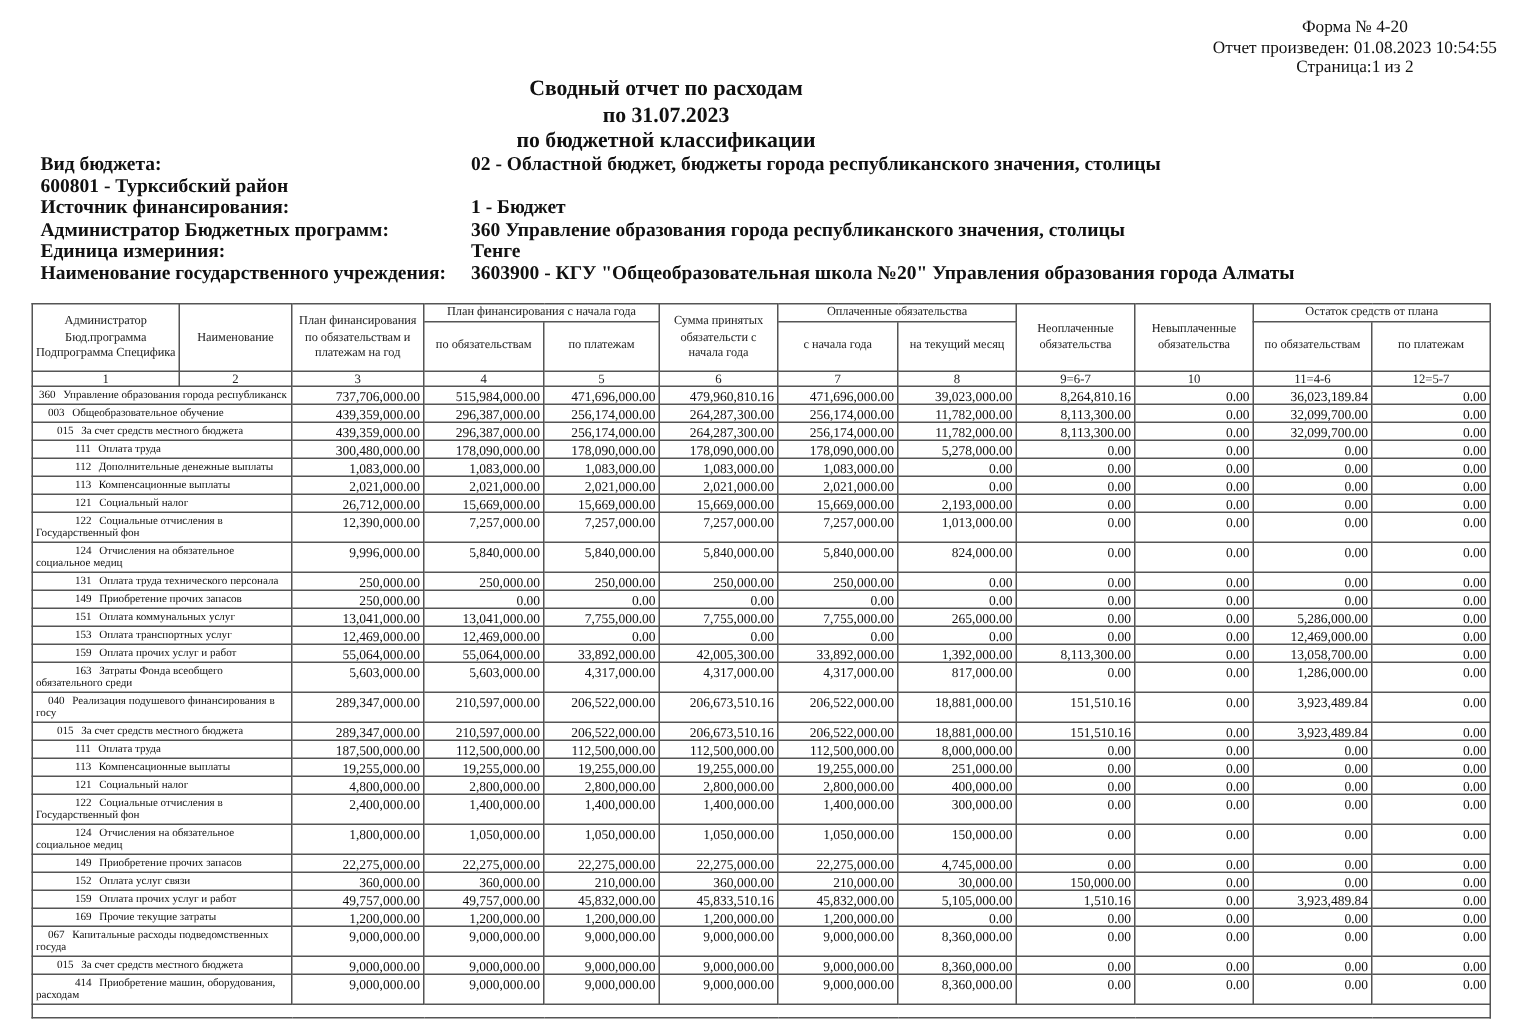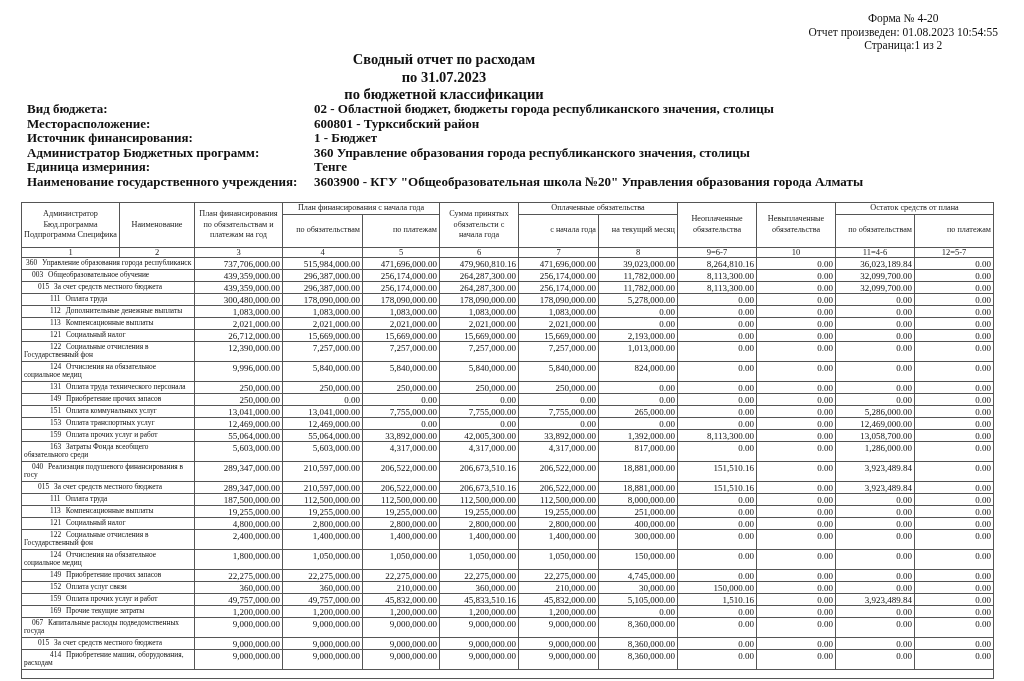--- a/index.html
+++ b/index.html
@@ -14,21 +14,21 @@
   .meta-row { display: flex; }
   .meta-label { width: 287px; }
   .meta-value { }
   table.report { position: absolute; left: 21px; top: 202px; border-collapse: collapse;
                  table-layout: fixed; font-size: 8.2px; }
   table.report th, table.report td { border: 1px solid #555; padding: 0 2px; overflow: hidden; }
   table.report th { font-weight: normal; text-align: center; line-height: 10.5px; color: #222; }
   table.report td.num { text-align: right; font-size: 9px; white-space: nowrap; vertical-align: top; padding-top: 1px; }
   table.report td.name { font-size: 7.4px; line-height: 8.6px; vertical-align: top; padding-top: 1px; white-space: normal; }
   tr.hdr1 th { height: 10px; }
-  tr.hdr2 th { height: 32px; text-align: right; }
+  tr.hdr2 th { height: 32px; }
   tr.colnum th { height: 9px; line-height: 9px; font-size: 8.5px; }
   tr.data-row td { height: 10px; }
   tr.data-row.tall td { height: 18px; }
   tr.blank-row td { height: 8px; }
 </style>
 </head>
 <body>
 
 <div class="top-right">
   <div>Форма № 4-20</div>
@@ -41,21 +41,20 @@
   <div>по 31.07.2023</div>
   <div>по бюджетной классификации</div>
 </div>
 
 <div class="meta" id="meta">
     <div class="meta-row">
       <div class="meta-label">Вид бюджета:</div>
       <div class="meta-value">02 - Областной бюджет, бюджеты города республиканского значения, столицы</div>
     </div>
     <div class="meta-row">
-      <div class="meta-label">Месторасположение:</div>
       <div class="meta-value">600801 - Турксибский район</div>
     </div>
     <div class="meta-row">
       <div class="meta-label">Источник финансирования:</div>
       <div class="meta-value">1 - Бюджет</div>
     </div>
     <div class="meta-row">
       <div class="meta-label">Администратор Бюджетных программ:</div>
       <div class="meta-value">360 Управление образования города республиканского значения, столицы</div>
     </div>

